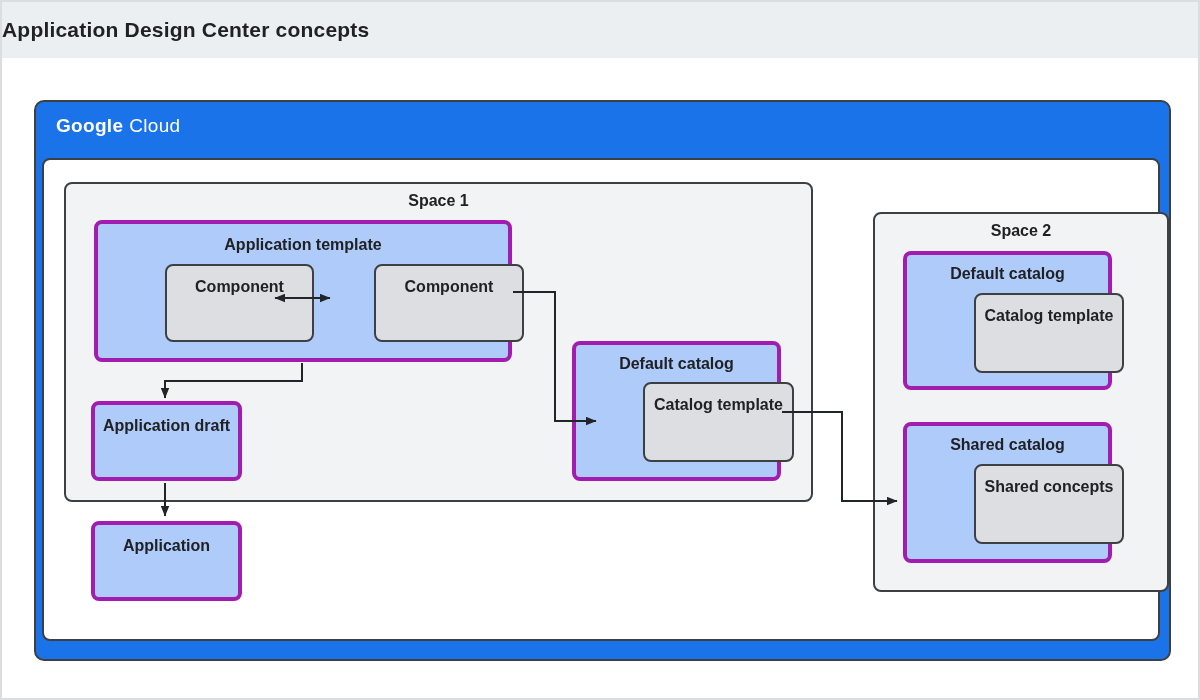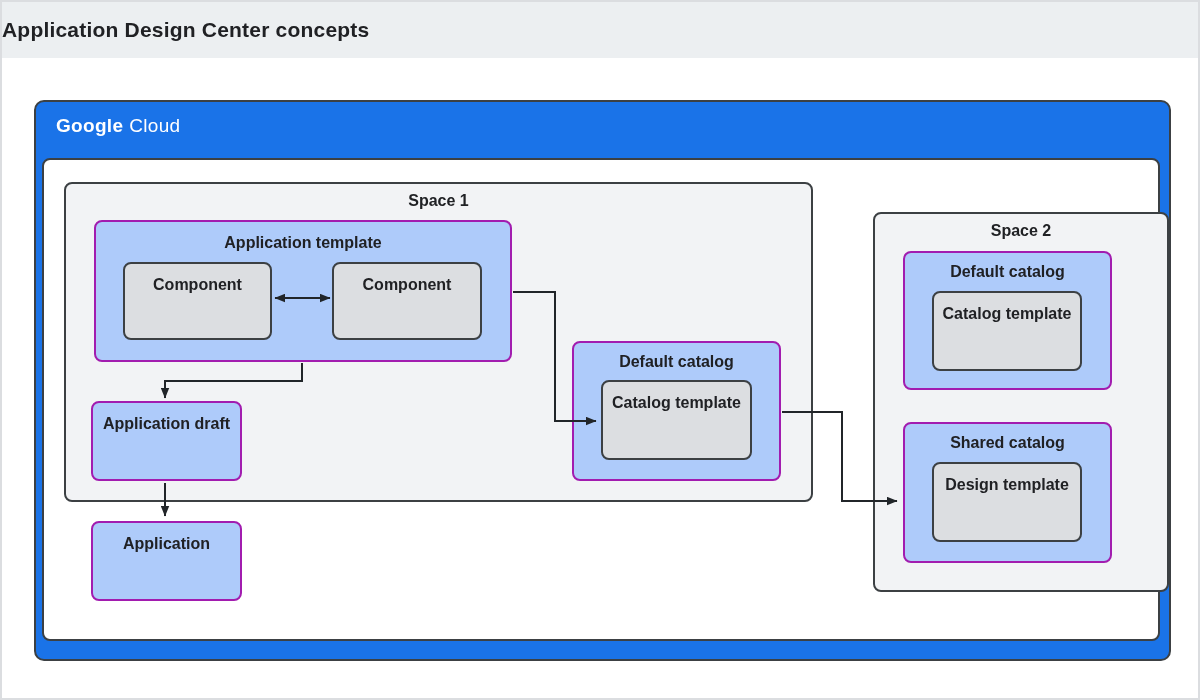--- a/index.html
+++ b/index.html
@@ -6,22 +6,22 @@
   body{width:1200px;height:700px;font-family:"Liberation Sans",sans-serif;overflow:hidden;}
   .stage{position:relative;width:1200px;height:700px;box-sizing:border-box;border:2px solid #dbdde0;background:#ffffff;}
   
   .header-band{position:absolute;left:0;top:0;width:100%;height:56px;background:#eceff1;display:flex;align-items:center;}
   .page-title{font-size:21px;font-weight:700;color:#202124;letter-spacing:.2px;}
   
   .abs{position:absolute;box-sizing:border-box;}
   .frame{background:#1a73e8;border:2px solid #3c4043;border-radius:10px;}
   .panel{background:#ffffff;border:2px solid #3c4043;border-radius:8px;}
   .space-box{background:#f2f3f5;border:2px solid #3c4043;border-radius:8px;}
-  .blue-box{background:#aecbfa;border:2px solid #a21caf;border-radius:8px;}
-  .gray-box{background:#dcdee1;border:2px solid #3c4043;border-radius:8px;}
+  .blue-box{background:#aecbfa;border:4px solid #a21caf;border-radius:8px;}
+  .gray-box{background:#dcdee1;border:2px solid #3c4043;border-radius:8px;margin-left:40px;}
   .box-label{position:absolute;left:0;right:0;text-align:center;font-size:16px;font-weight:700;color:#202124;line-height:18px;}
   .top8{top:8px;} .top10{top:10px;} .top12{top:12px;}
   .brand{position:absolute;left:20px;top:13px;color:#ffffff;font-size:19px;font-weight:600;letter-spacing:.3px;white-space:nowrap;}
   .brand .cloud-word{font-weight:400;margin-left:6px;}
   svg.connectors{position:absolute;left:0;top:0;width:1200px;height:700px;pointer-events:none;}
   svg.connectors *{vector-effect:non-scaling-stroke;}
 </style>
 </head>
 <body>
 
@@ -73,21 +73,21 @@
         <div class="abs blue-box" style="left:28px;top:37px;width:209px;height:139px;">
           <div class="box-label top10">Default catalog</div>
           <div class="abs gray-box" style="left:27px;top:38px;width:150px;height:80px;">
             <div class="box-label top12">Catalog template</div>
           </div>
         </div>
 
         <div class="abs blue-box" style="left:28px;top:208px;width:209px;height:141px;">
           <div class="box-label top10">Shared catalog</div>
           <div class="abs gray-box" style="left:27px;top:38px;width:150px;height:80px;">
-            <div class="box-label top12">Design template</div>
+            <div class="box-label top12">Shared concepts</div>
           </div>
         </div>
       </div>
 
     </div>
   </div>
 
   <svg class="connectors" viewBox="0 0 1200 700">
     <defs>
       <marker id="ah" viewBox="0 0 10 8" refX="9.5" refY="4" markerWidth="11" markerHeight="9" markerUnits="userSpaceOnUse" orient="auto-start-reverse">

